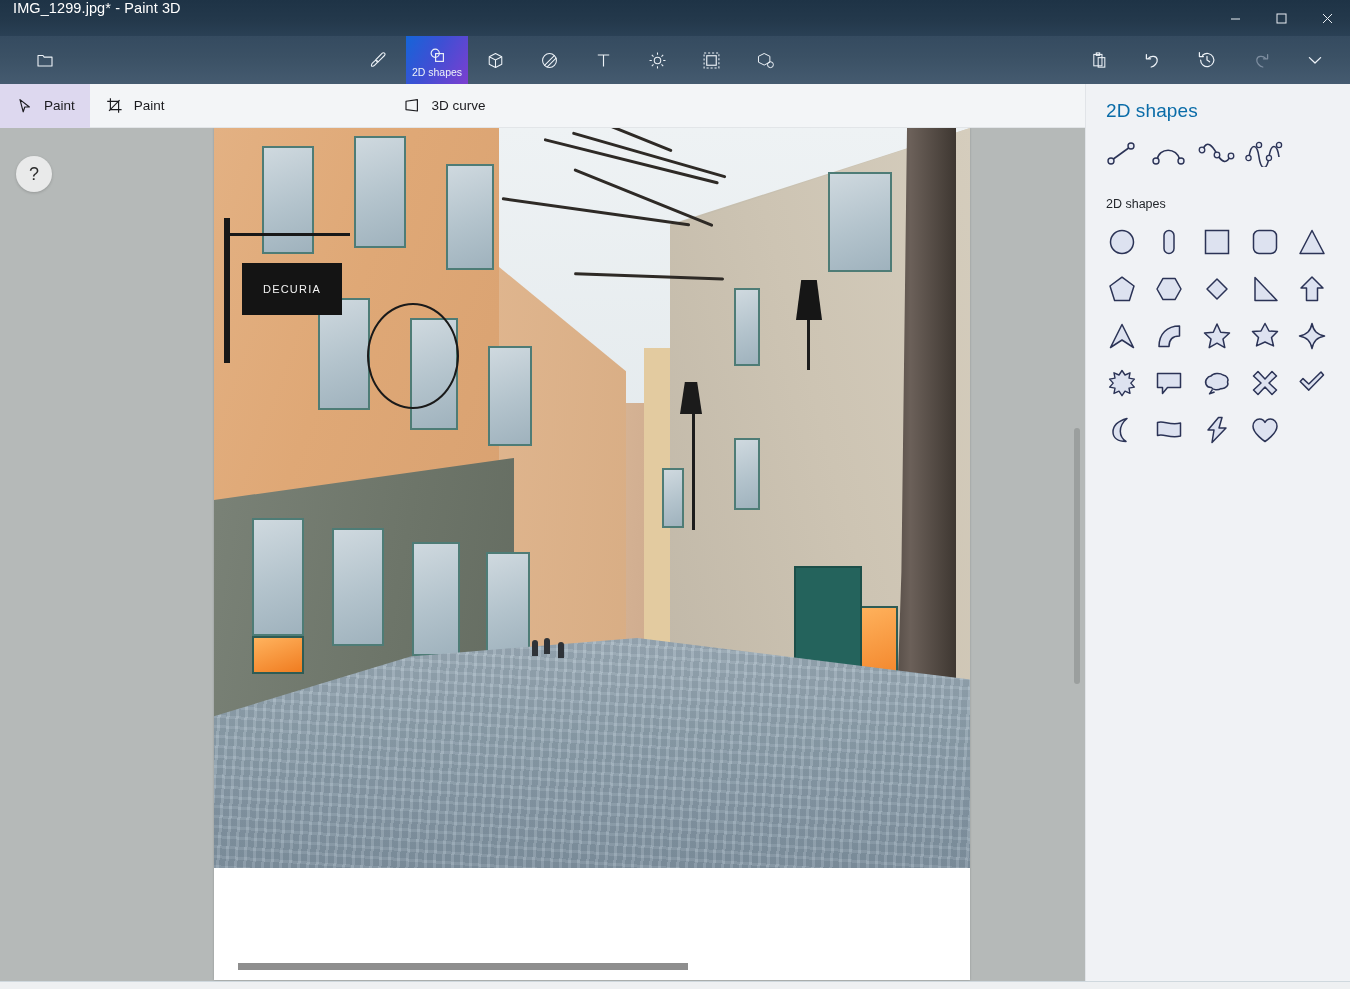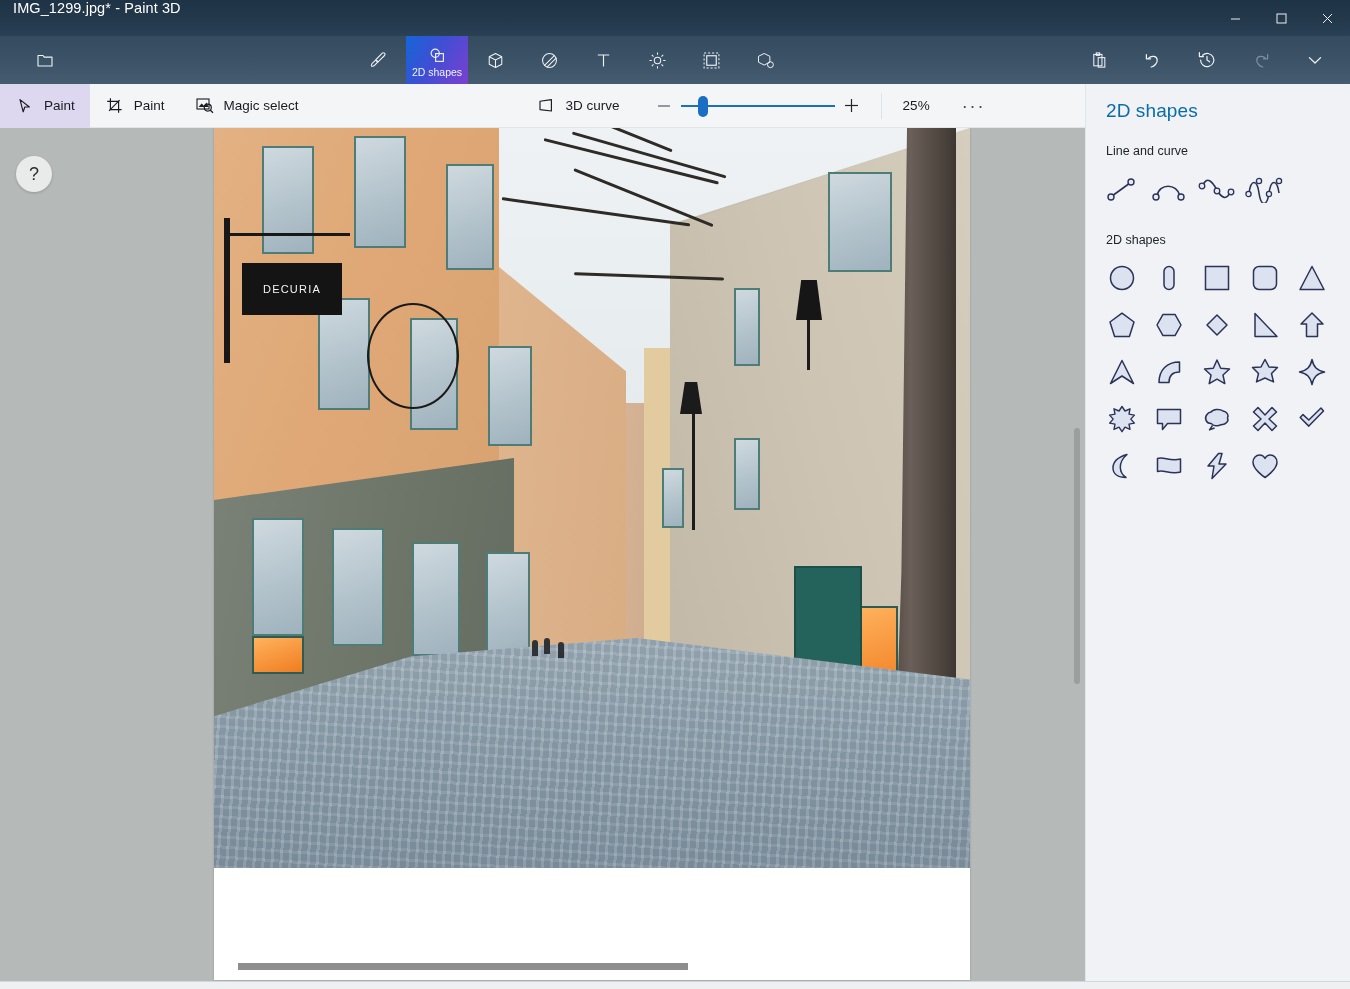--- a/index.html
+++ b/index.html
@@ -435,62 +435,32 @@
     <div class="tb-btn">
       <span class="tb-ico">
         <svg width="17" height="17" viewBox="0 0 17 17">
             <path d="M4.4 1.2v11.4h11.2" fill="none" stroke="#1b1b1f" stroke-width="1.15"></path>
             <path d="M1.2 4.4h11.4v11.4" fill="none" stroke="#1b1b1f" stroke-width="1.15"></path>
             <path d="M3 13.8 13.6 3.2" fill="none" stroke="#1b1b1f" stroke-width="1.05"></path>
           </svg>
       </span>
       <span>Paint</span>
     </div>
-    <div class="tb-btn">
-      <span class="tb-ico">
-        <svg width="18" height="17" viewBox="0 0 18 17">
-            <rect x="1" y="2" width="12" height="10" fill="none" stroke="#1b1b1f" stroke-width="1.1"></rect>
-            <path d="M2.6 10 5.6 6.4l2.4 2.4 2.4-3.2 2.2 4.4z" fill="#1b1b1f"></path>
-            <circle cx="11.8" cy="10.6" r="3.5" fill="none" stroke="#1b1b1f" stroke-width="1.2"></circle>
-            <path d="M14.4 13.2 17 15.8" stroke="#1b1b1f" stroke-width="1.3"></path>
-          </svg>
-      </span>
-      <span>Magic select</span>
-    </div>
   </div>
 
   <div id="tb-center">
     <div class="tb-btn">
       <span class="tb-ico">
         <svg width="18" height="15" viewBox="0 0 18 15">
             <path d="M2 3.2 13.4 1.6v11.4L2 11.6z" fill="none" stroke="#1b1b1f" stroke-width="1.15" stroke-linejoin="round"></path>
           </svg>
       </span>
       <span>3D curve</span>
     </div>
 
-    <div class="zoom-wrap">
-      <div class="zoom-minus">
-        <svg width="16" height="16" viewBox="0 0 16 16">
-            <line x1="2" y1="8" x2="14" y2="8" stroke="currentColor" stroke-width="1.3"></line>
-          </svg>
-      </div>
-      <div class="slider">
-        <div class="slider-track"></div>
-        <div class="slider-thumb"></div>
-      </div>
-      <div class="zoom-plus">
-        <svg width="17" height="17" viewBox="0 0 17 17">
-            <line x1="2" y1="8.5" x2="15" y2="8.5" stroke="currentColor" stroke-width="1.2"></line>
-            <line x1="8.5" y1="2" x2="8.5" y2="15" stroke="currentColor" stroke-width="1.2"></line>
-          </svg>
-      </div>
-      <div class="zoom-pct">25%</div>
-      <div class="more-btn">···</div>
-    </div>
   </div>
 </div>
 
 <div class="canvas-area">
   <div class="help-btn">?</div>
 
   <div class="paper">
     <div class="photo">
       <div class="sky"></div>
 
@@ -564,21 +534,20 @@
     <div class="hscroll-thumb"></div>
   </div>
 
   <div class="vscroll">
     <div class="vscroll-thumb"></div>
   </div>
 </div>
 
 <div class="side-panel">
   <div class="panel-title">2D shapes</div>
-  <div class="panel-sec">Line and curve</div>
 
   <div class="shape-grid">
     <div class="shape-cell">
       <svg width="34" height="26" viewBox="0 0 34 26">
           <line x1="7" y1="20" x2="25" y2="7" stroke="#2b3356" stroke-width="1.6"></line>
           <circle cx="6" cy="21" r="3" fill="#e8ebf5" stroke="#2b3356" stroke-width="1.4"></circle>
           <circle cx="26" cy="6" r="3" fill="#e8ebf5" stroke="#2b3356" stroke-width="1.4"></circle>
         </svg>
     </div>
     <div class="shape-cell">

